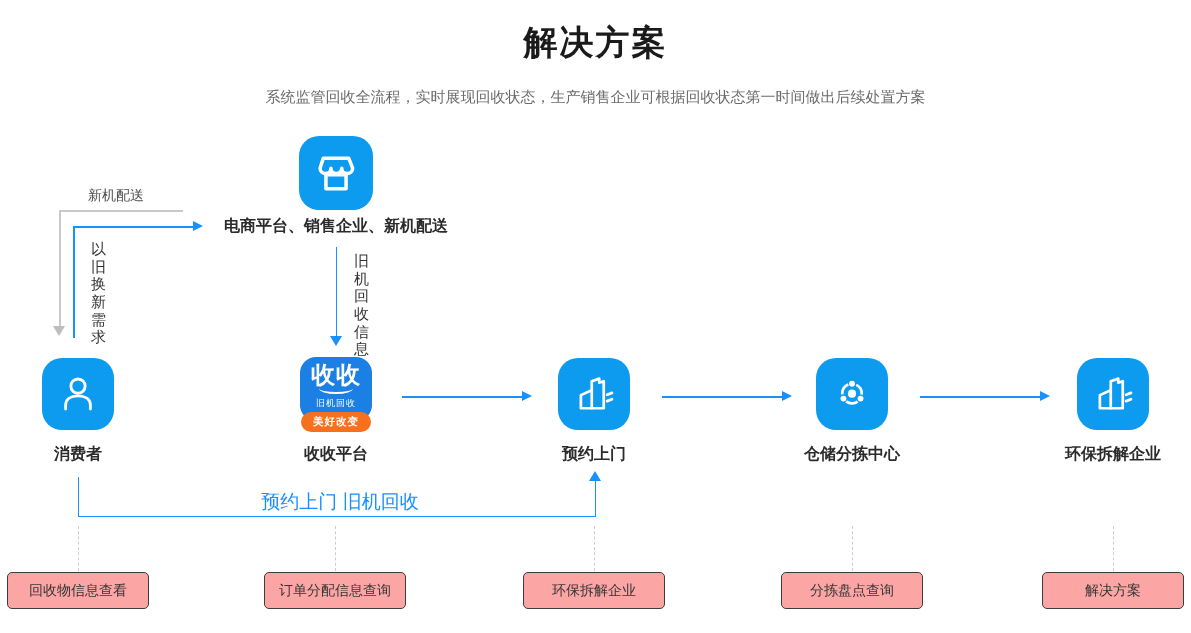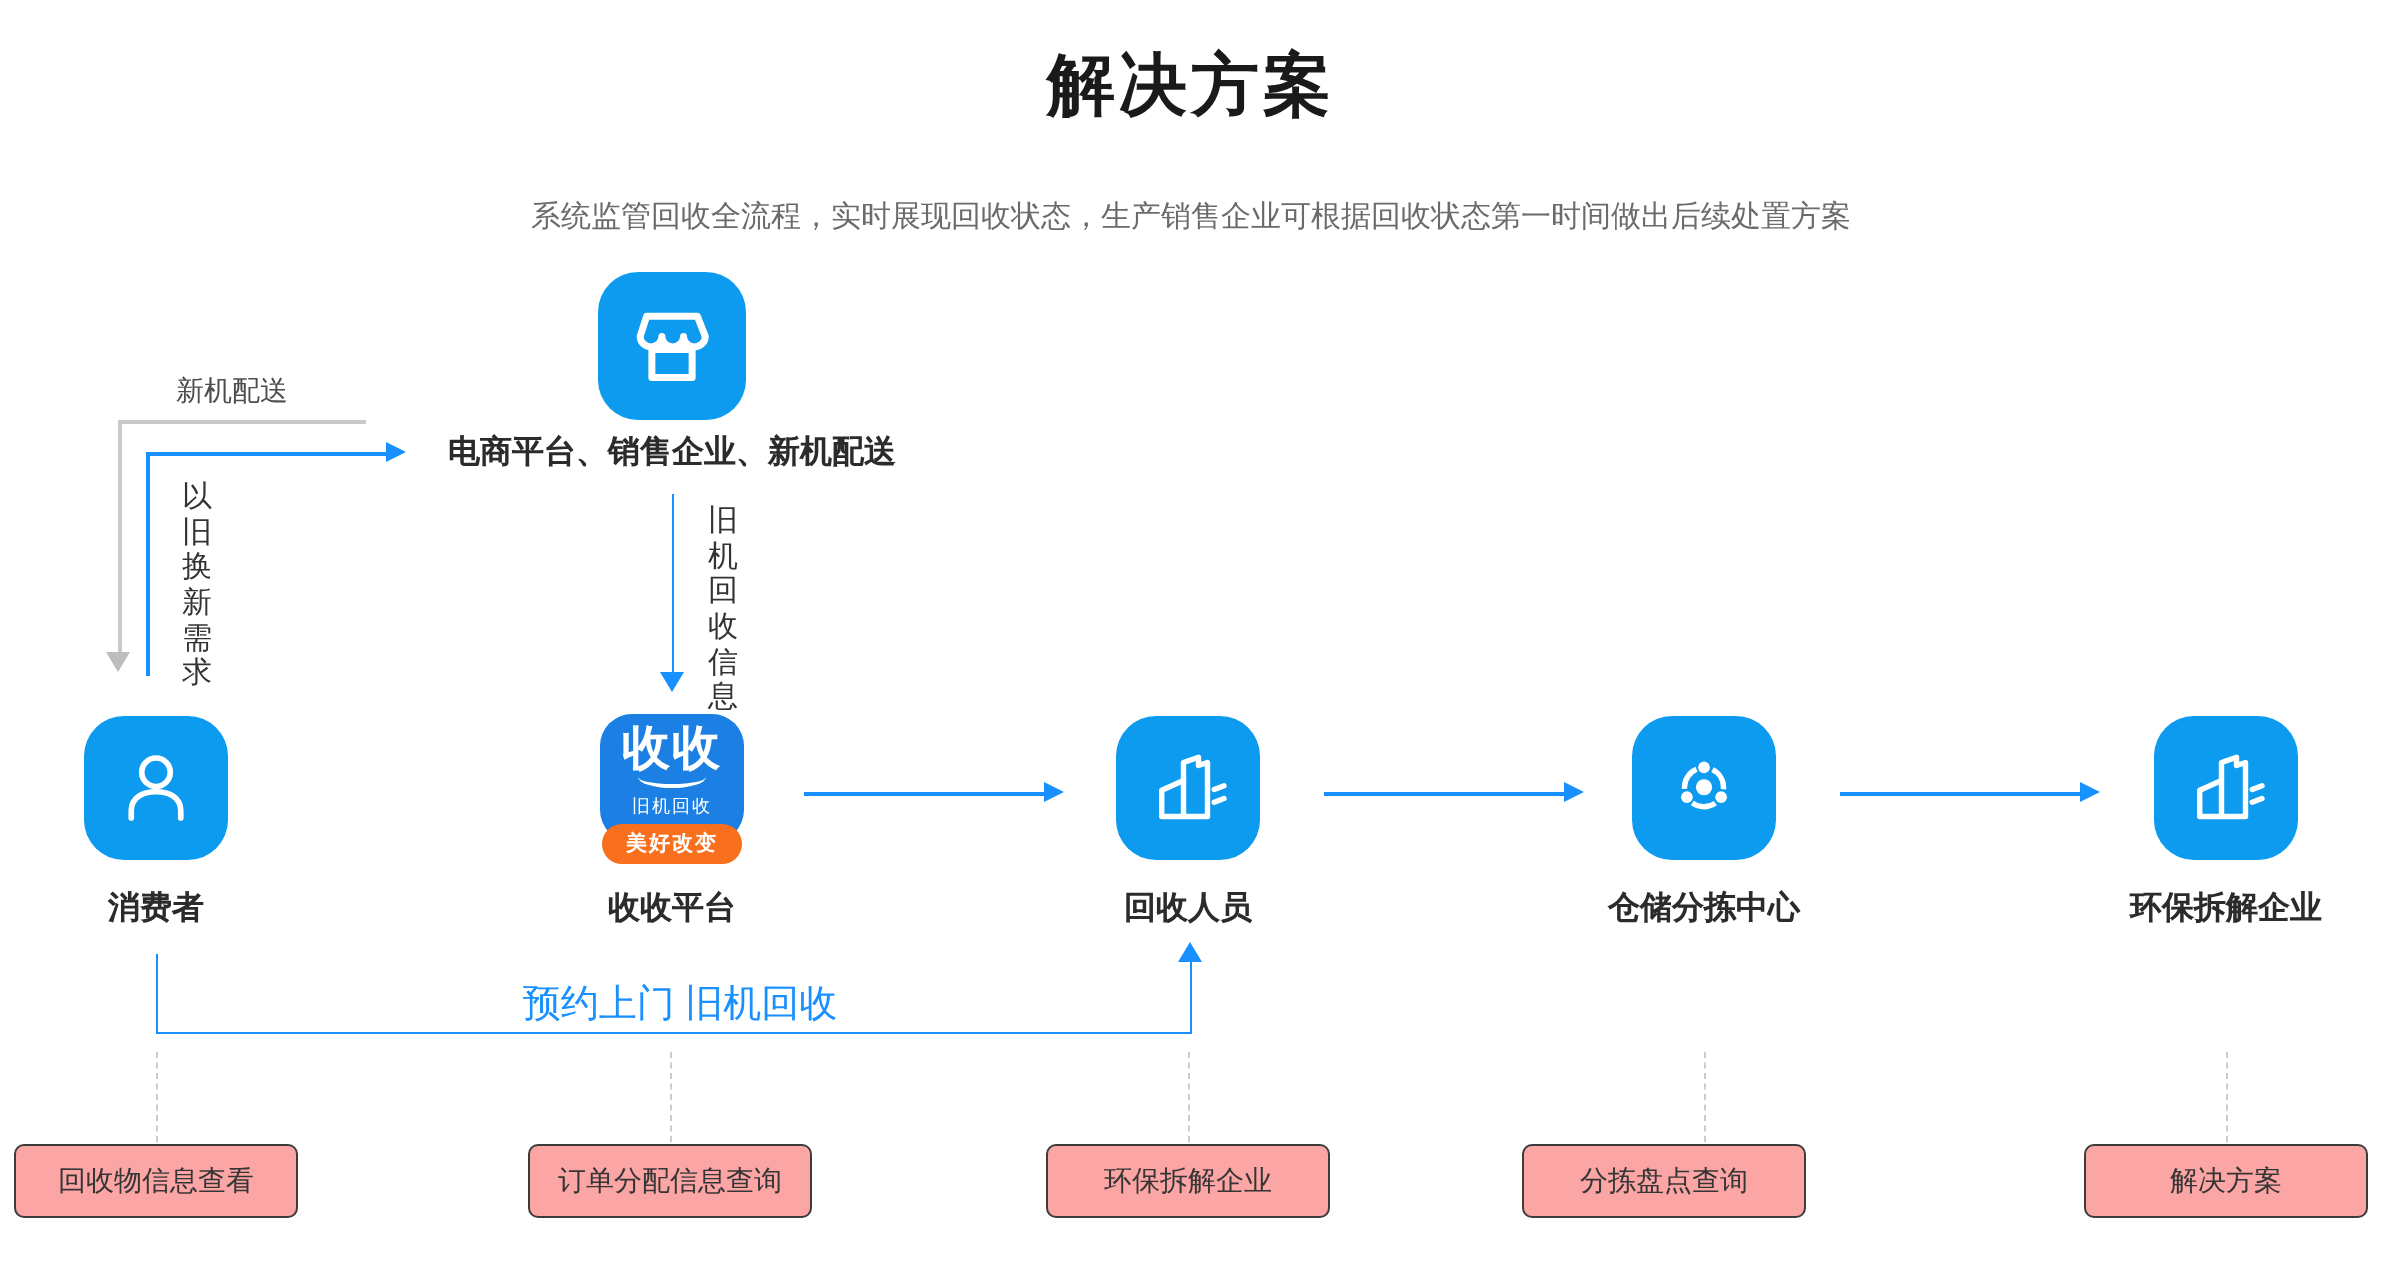--- a/index.html
+++ b/index.html
@@ -4,21 +4,21 @@
 <style>
   html,body{margin:0;padding:0;background:#fff;}
   .canvas{
     position:relative;width:1191px;height:618px;background:#fff;overflow:hidden;
     font-family:"Liberation Sans","DejaVu Sans",sans-serif;
     --icon-blue:#0d9bf0;--arrow-blue:#1890ff;--logo-blue:#1b7fe4;--logo-orange:#f8701d;
     --gray-line:#c9c9c9;--dash-gray:#cccccc;
   }
   .abs{position:absolute;}
   .title{left:0;right:0;top:20px;text-align:center;font-size:34px;font-weight:800;color:#1a1a1a;letter-spacing:2px;}
-  .subtitle{left:0;right:0;top:99px;text-align:center;font-size:15px;color:#6b6b6b;}
+  .subtitle{left:0;right:0;top:88px;text-align:center;font-size:15px;color:#6b6b6b;}
 
   
   .squircle{width:72px;height:72px;border-radius:20px;background:var(--icon-blue);
             display:flex;align-items:center;justify-content:center;}
   .squircle svg{display:block;}
   .store{left:299px;top:136px;width:74px;height:74px;}
   .store-label{left:186px;top:216px;width:300px;text-align:center;font-size:16px;font-weight:700;color:#2b2b2b;}
 
   
   .hline{height:1.5px;}
@@ -115,21 +115,21 @@
   <div class="abs squircle" style="left:558px;top:358px;">
     <span>
       <svg width="48" height="48" viewBox="0 0 64 64" fill="none" stroke="#fff" stroke-width="3.6" stroke-linejoin="round" stroke-linecap="round">
         <path d="M29 51 L29 15 L39 11.5 L39 17 L45 15 L45 51 Z"></path>
         <path d="M29 51 H14.5 V33.5 L29 27"></path>
         <path d="M49.5 33 L56 30.5"></path>
         <path d="M49.5 41.5 L56 39"></path>
       </svg>
     </span>
   </div>
-  <div class="abs node-label" style="left:494px;">回收人员</div>
+  <div class="abs node-label" style="left:494px;">预约上门</div>
 
   <div class="abs hline blue" style="left:662px;top:396px;width:120px;"></div>
   <div class="abs head head-right-blue" style="left:782px;top:391px;"></div>
 
   <div class="abs squircle" style="left:816px;top:358px;">
     <span>
       <svg width="48" height="48" viewBox="0 0 64 64">
         <circle cx="32" cy="31.5" r="13" fill="none" stroke="#fff" stroke-width="3.6" stroke-dasharray="16.34 10.89" stroke-dashoffset="15"></circle>
         <circle cx="32" cy="31.5" r="5.4" fill="#fff"></circle>
         <circle cx="32" cy="18.3" r="3.9" fill="#fff"></circle>
@@ -163,16 +163,16 @@
 
   <div class="abs dash" style="left:77.5px;"></div>
   <div class="abs dash" style="left:334.5px;"></div>
   <div class="abs dash" style="left:593.5px;"></div>
   <div class="abs dash" style="left:851.5px;"></div>
   <div class="abs dash" style="left:1112.5px;"></div>
 
   <div class="abs fbox" style="left:7px;">回收物信息查看</div>
   <div class="abs fbox" style="left:264px;font-family:Liberation Serif, serif;">订单分配信息查询</div>
   <div class="abs fbox" style="left:523px;">环保拆解企业</div>
-  <div class="abs fbox" style="left:761px;">分拣盘点查询</div>
+  <div class="abs fbox" style="left:781px;">分拣盘点查询</div>
   <div class="abs fbox" style="left:1042px;">解决方案</div>
 
 </div>
 
 </body></html>

